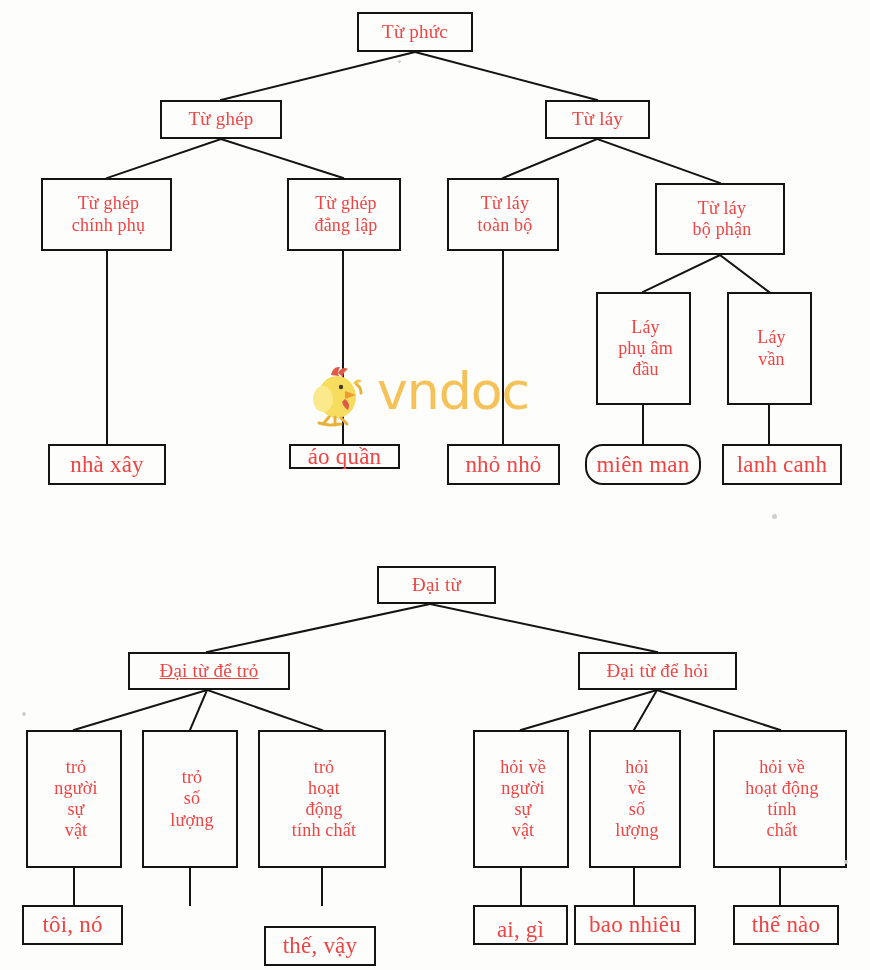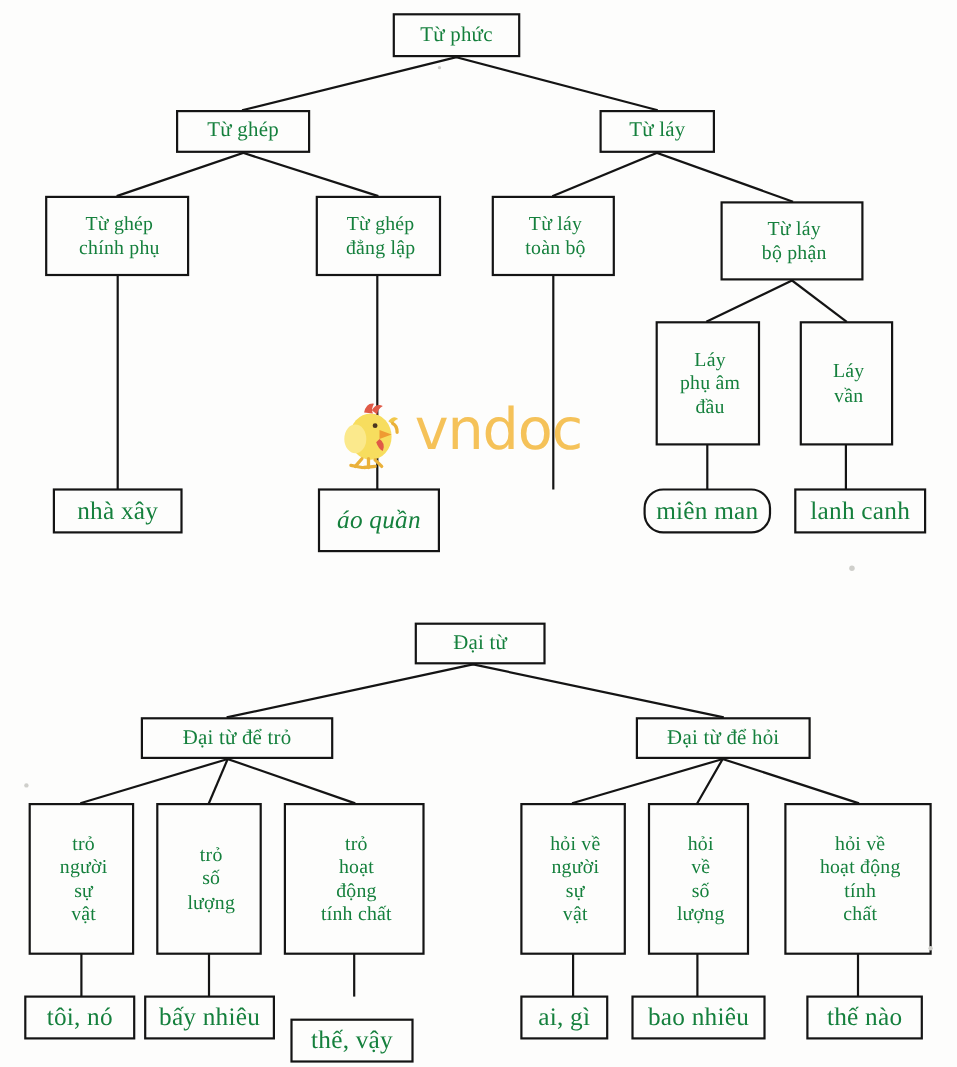--- a/index.html
+++ b/index.html
@@ -2,21 +2,21 @@
 <html><head>
 <meta charset="utf-8">
 <style>
   html,body{margin:0;padding:0;background:#ffffff;}
   body{width:870px;height:970px;overflow:hidden;
        font-family:"Liberation Serif","DejaVu Serif",serif;}
   #stage{position:relative;width:870px;height:970px;background:#fdfdfc;}
   svg.layer{position:absolute;left:0;top:0;width:870px;height:970px;}
   .nodebox{position:absolute;box-sizing:border-box;border:2px solid #141414;
            background:transparent;display:flex;align-items:center;
-           justify-content:center;text-align:center;color:#15803d;
+           justify-content:center;text-align:center;color:#ef4444;
            line-height:1.18;letter-spacing:.2px;}
   .nodebox span{display:block;width:100%;padding:0 2px;}
   .sz-root{font-size:19px;}
   .sz-l2{font-size:19px;}
   .sz-l3{font-size:18px;}
   .sz-l4{font-size:18px;}
   .sz-leaf{font-size:23px;}
   .sz-d2{font-size:19px;}
   .sz-d3{font-size:18px;}
   #watermark{position:absolute;left:305px;top:363px;width:255px;height:66px;
@@ -118,35 +118,38 @@
   <div class="nodebox sz-l4" style="left:727px;top:292px;width:85px;height:113px;">
     <span>
       <span>Láy</span>
       <span>vần</span>
     </span>
   </div>
 
   <div class="nodebox sz-leaf" style="left:48px;top:444px;width:118px;height:41px;">
     <span>nhà xây</span>
   </div>
-  <div class="nodebox sz-leaf" style="left:289px;top:444px;width:111px;height:58px;font-style:italic;">
+  <div class="nodebox sz-leaf" style="left:289px;top:444px;width:111px;height:25px;">
     <span>áo quần</span>
+  </div>
+  <div class="nodebox sz-leaf" style="left:447px;top:444px;width:113px;height:41px;">
+    <span>nhỏ nhỏ</span>
   </div>
   <div class="nodebox sz-leaf" style="left:585px;top:444px;width:116px;height:41px;border-radius:18px;">
     <span>miên man</span>
   </div>
   <div class="nodebox sz-leaf" style="left:722px;top:444px;width:120px;height:41px;">
     <span>lanh canh</span>
   </div>
 
   <div class="nodebox sz-root" style="left:377px;top:566px;width:119px;height:38px;">
     <span>Đại từ</span>
   </div>
 
-  <div class="nodebox sz-d2" style="left:128px;top:652px;width:175px;height:38px;">
+  <div class="nodebox sz-d2" style="left:128px;top:652px;width:162px;height:38px;text-decoration:underline;">
     <span>Đại từ để trỏ</span>
   </div>
   <div class="nodebox sz-d2" style="left:578px;top:652px;width:159px;height:38px;">
     <span>Đại từ để hỏi</span>
   </div>
 
   <div class="nodebox sz-d3" style="left:26px;top:730px;width:96px;height:138px;">
     <span>
       <span>trỏ</span>
       <span>người</span>
@@ -191,27 +194,24 @@
       <span>hỏi về</span>
       <span>hoạt động</span>
       <span>tính</span>
       <span>chất</span>
     </span>
   </div>
 
   <div class="nodebox sz-leaf" style="left:22px;top:905px;width:101px;height:40px;">
     <span>tôi, nó</span>
   </div>
-  <div class="nodebox sz-leaf" style="left:131px;top:905px;width:119px;height:40px;">
-    <span>bấy nhiêu</span>
-  </div>
   <div class="nodebox sz-leaf" style="left:264px;top:905px;width:112px;height:40px;margin-top:21px;">
     <span>thế, vậy</span>
   </div>
-  <div class="nodebox sz-leaf" style="left:473px;top:905px;width:80px;height:40px;">
+  <div class="nodebox sz-leaf" style="left:473px;top:905px;width:95px;height:40px;align-items:flex-end;">
     <span>ai, gì</span>
   </div>
   <div class="nodebox sz-leaf" style="left:574px;top:905px;width:122px;height:40px;">
     <span>bao nhiêu</span>
   </div>
   <div class="nodebox sz-leaf" style="left:733px;top:905px;width:106px;height:40px;">
     <span>thế nào</span>
   </div>
 
   <div id="watermark">

